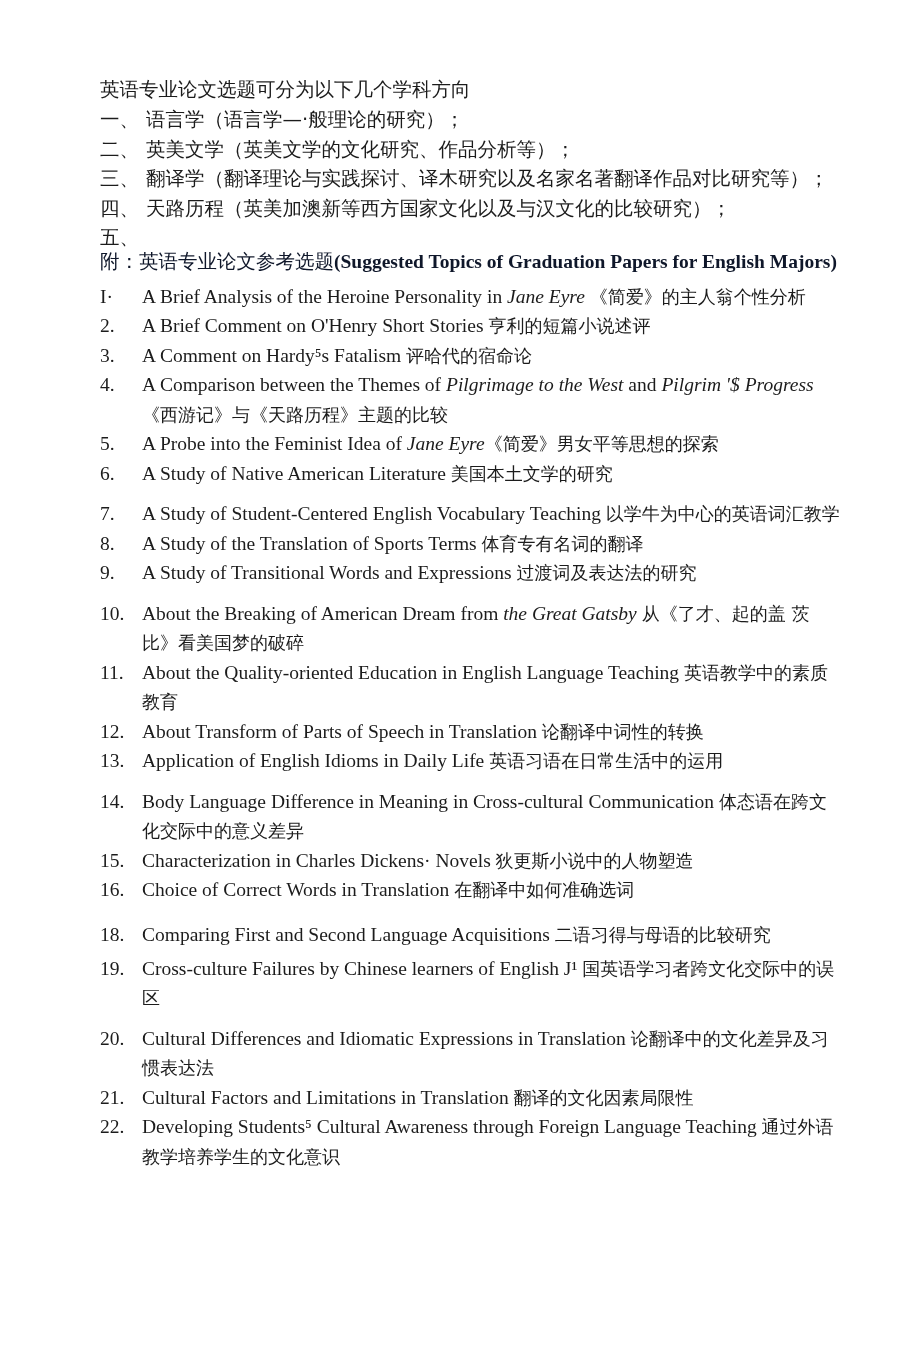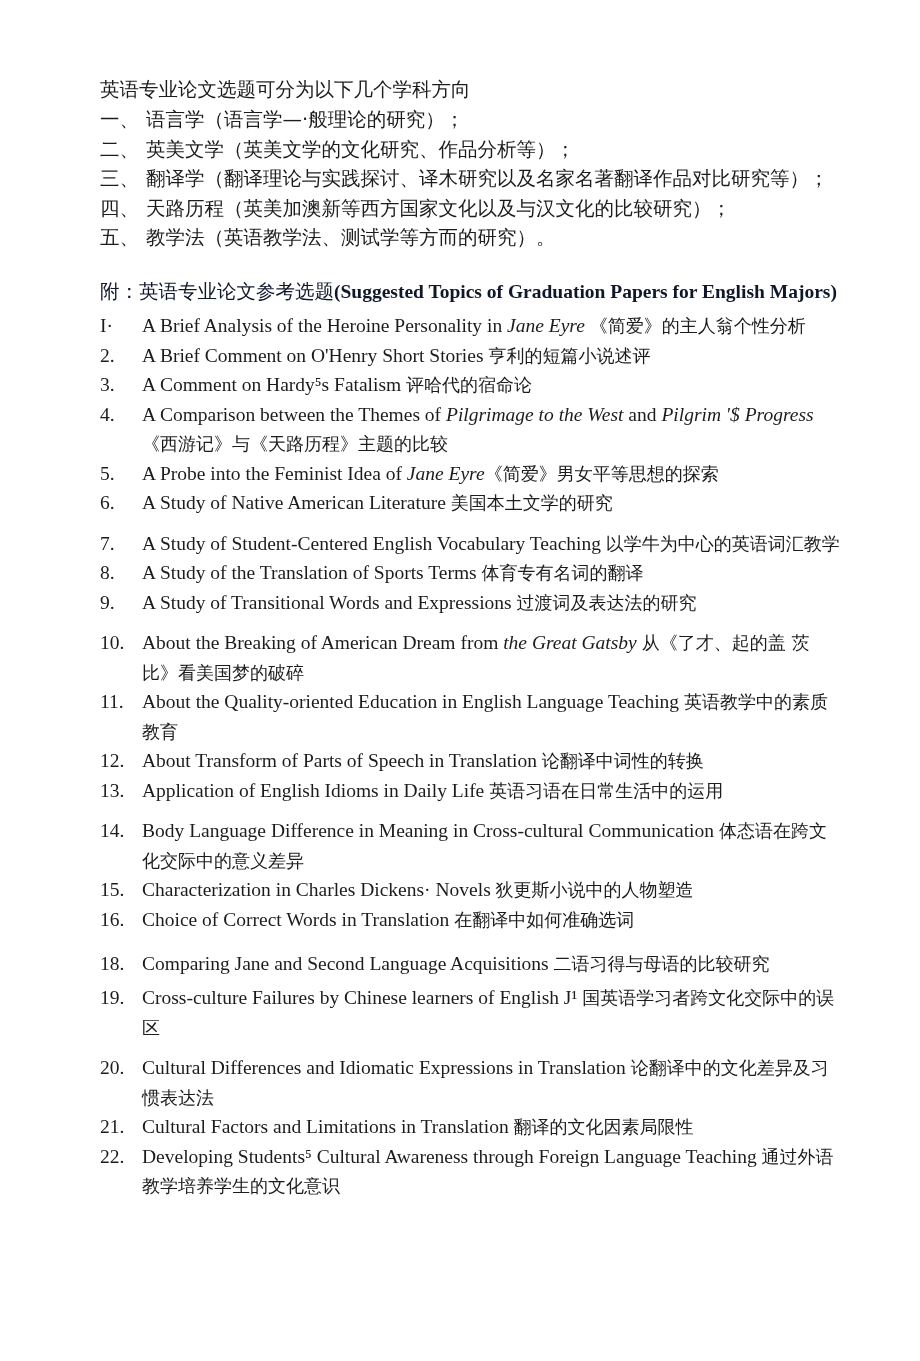--- a/index.html
+++ b/index.html
@@ -118,21 +118,21 @@
 
   <p class="intro-heading">
     <span class="zh">英语专业论文选题可分为以下几个学科方向</span>
   </p>
 
   <div class="cn-list" id="cn-list">
       <div class="cn-item"><span class="cn-marker zh">一、</span><span class="zh">语言学（语言学—·般理论的研究）；</span></div>
       <div class="cn-item"><span class="cn-marker zh">二、</span><span class="zh">英美文学（英美文学的文化研究、作品分析等）；</span></div>
       <div class="cn-item"><span class="cn-marker zh">三、</span><span class="zh">翻译学（翻译理论与实践探讨、译木研究以及名家名著翻译作品对比研究等）；</span></div>
       <div class="cn-item"><span class="cn-marker zh">四、</span><span class="zh">天路历程（英美加澳新等西方国家文化以及与汉文化的比较研究）；</span></div>
-      <div class="cn-item"><span class="cn-marker zh">五、</span><span class="zh">教学法（英语教学法、测试学等方而的研究）。</span></div>
+      <div class="cn-item"><span class="cn-marker zh">五、</span></div>
     </div>
 
   <div class="block-gap"></div>
 
   <p class="appendix-title">
     <span class="zh">附：英语专业论文参考选题</span><span class="en">(Suggested Topics of Graduation Papers for English Majors)</span>
   </p>
 
   <div class="en-list" id="en-list">
       <div class="en-item"><span class="en-marker">I·</span><span><span>A Brief Analysis of the Heroine Personality in </span><i>Jane Eyre</i><span> </span><span class="zh">《简爱》的主人翁个性分析</span></span></div>
@@ -144,20 +144,20 @@
       <div class="en-item loose"><span class="en-marker">7.</span><span><span>A Study of Student-Centered English Vocabulary Teaching </span><span class="zh">以学牛为中心的英语词汇教学</span></span></div>
       <div class="en-item"><span class="en-marker">8.</span><span><span>A Study of the Translation of Sports Terms </span><span class="zh">体育专有名词的翻译</span></span></div>
       <div class="en-item"><span class="en-marker">9.</span><span><span>A Study of Transitional Words and Expressions </span><span class="zh">过渡词及表达法的研究</span></span></div>
       <div class="en-item loose"><span class="en-marker">10.</span><span><span>About the Breaking of American Dream from </span><i>the Great Gatsby</i><span> </span><span class="zh">从《了才、起的盖 茨比》看美国梦的破碎</span></span></div>
       <div class="en-item"><span class="en-marker">11.</span><span><span>About the Quality-oriented Education in English Language Teaching </span><span class="zh">英语教学中的素质教育</span></span></div>
       <div class="en-item"><span class="en-marker">12.</span><span><span>About Transform of Parts of Speech in Translation </span><span class="zh">论翻译中词性的转换</span></span></div>
       <div class="en-item"><span class="en-marker">13.</span><span><span>Application of English Idioms in Daily Life </span><span class="zh">英语习语在日常生活中的运用</span></span></div>
       <div class="en-item loose"><span class="en-marker">14.</span><span><span>Body Language Difference in Meaning in Cross-cultural Communication </span><span class="zh">体态语在跨文化交际中的意义差异</span></span></div>
       <div class="en-item"><span class="en-marker">15.</span><span><span>Characterization in Charles Dickens· Novels </span><span class="zh">狄更斯小说中的人物塑造</span></span></div>
       <div class="en-item"><span class="en-marker">16.</span><span><span>Choice of Correct Words in Translation </span><span class="zh">在翻译中如何准确选词</span></span></div>
-      <div class="en-item loose airy"><span class="en-marker">18.</span><span><span>Comparing Jane and Second Language Acquisitions </span><span class="zh">二语习得与母语的比较研究</span></span></div>
+      <div class="en-item loose airy"><span class="en-marker">18.</span><span><span>Comparing First and Second Language Acquisitions </span><span class="zh">二语习得与母语的比较研究</span></span></div>
       <div class="en-item"><span class="en-marker">19.</span><span><span>Cross-culture Failures by Chinese learners of English J¹ </span><span class="zh">国英语学习者跨文化交际中的误区</span></span></div>
       <div class="en-item loose"><span class="en-marker">20.</span><span><span>Cultural Differences and Idiomatic Expressions in Translation </span><span class="zh">论翻译中的文化差异及习惯表达法</span></span></div>
       <div class="en-item"><span class="en-marker">21.</span><span><span>Cultural Factors and Limitations in Translation </span><span class="zh">翻译的文化因素局限性</span></span></div>
       <div class="en-item"><span class="en-marker">22.</span><span><span>Developing Students⁵ Cultural Awareness through Foreign Language Teaching </span><span class="zh">通过外语教学培养学生的文化意识</span></span></div>
     </div>
 
 </div>
 
 </body></html>

